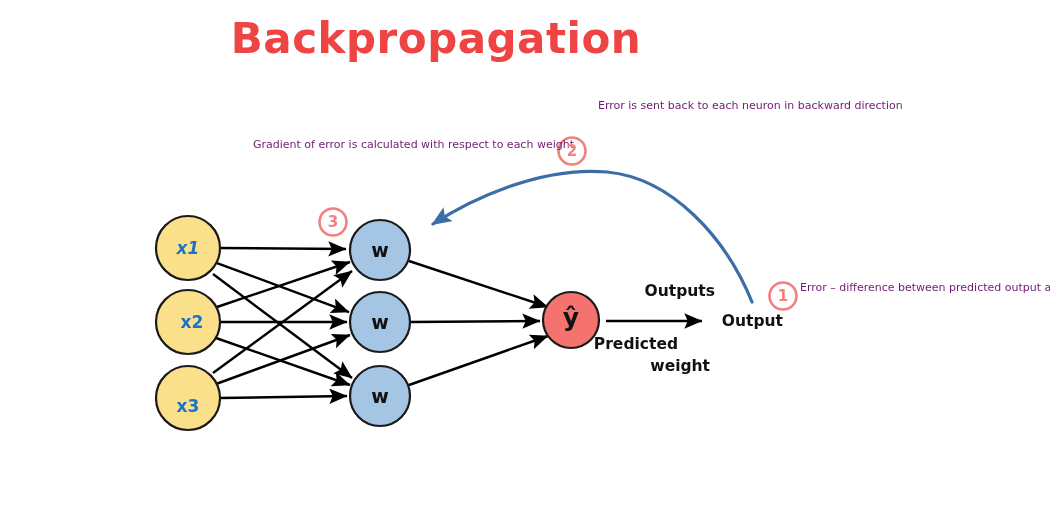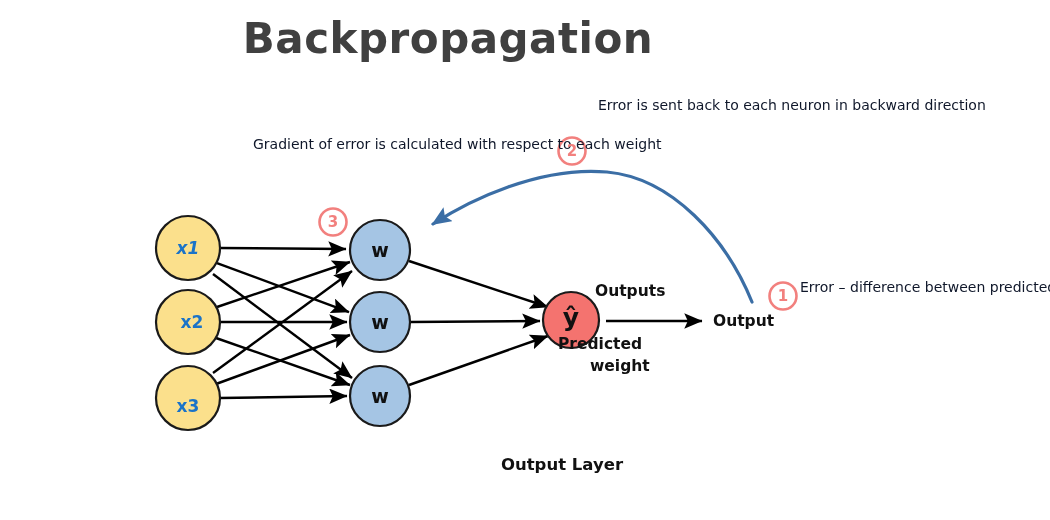--- a/index.html
+++ b/index.html
@@ -4,44 +4,44 @@
 <style>
   html,body{margin:0;padding:0;background:#ffffff;}
   body{width:1050px;height:520px;position:relative;overflow:hidden;
        font-family:"DejaVu Sans","Liberation Sans",sans-serif;}
   #stage{position:absolute;inset:0;width:1050px;height:520px;background:#fff;}
   svg#canvas{position:absolute;left:0;top:0;width:1050px;height:520px;}
 
   .txt{position:absolute;white-space:pre;}
 
   .title{
-    left:14px;top:14px;width:868px;text-align:center;
-    font-size:42px;font-weight:700;color:#404040;letter-spacing:.5px;
+    left:2px;top:14px;width:868px;text-align:center;
+    font-size:42px;font-weight:700;color:#ef4444;letter-spacing:.5px;
   }
 
   .note{
-    font-size:14px;line-height:21px;color:#0f172a;font-weight:500;
+    font-size:11px;line-height:21px;color:#701a75;font-weight:500;
   }
   .note-3{left:253px;top:134px;width:205px;text-align:center;}
   .note-2{left:598px;top:95px;width:180px;text-align:left;}
   .note-1{left:800px;top:277px;width:145px;text-align:center;}
 
   .node-label{
     position:absolute;text-align:center;white-space:pre;
     font-weight:700;
   }
   .lbl-input{font-size:17px;color:#1A73C8;}
   .lbl-hidden{font-size:19px;color:#111;}
   .lbl-output{font-size:25px;color:#111;}
 
   .layer-label{
     font-size:16.5px;font-weight:700;color:#111;text-align:center;
   }
 
-  .edge-label{font-size:15.5px;font-weight:700;color:#111;text-align:left;}
+  .edge-label{font-size:15.5px;font-weight:700;color:#111;text-align:right;}
 
   .badge-num{
     position:absolute;text-align:center;font-size:15px;font-weight:700;
     color:#F2807E;
   }
 </style>
 </head>
 <body>
 
 <div id="stage">
@@ -116,15 +116,14 @@
   <div class="node-label lbl-hidden" style="left:350px;top:385px;width:60px;">w</div>
 
   <div class="node-label lbl-output" style="left:541px;top:303px;width:60px;">ŷ</div>
 
   <div class="txt edge-label" style="left:595px;top:282px;width:120px;">Outputs</div>
   <div class="txt edge-label" style="left:558px;top:335px;width:120px;">Predicted</div>
   <div class="txt edge-label" style="left:590px;top:357px;width:120px;">weight</div>
 
   <div class="txt edge-label" style="left:713px;top:312px;width:70px;">Output</div>
 
-  <div class="txt layer-label" style="left:487px;top:455px;width:150px;">Output Layer</div>
 
 </div>
 
 </body></html>

